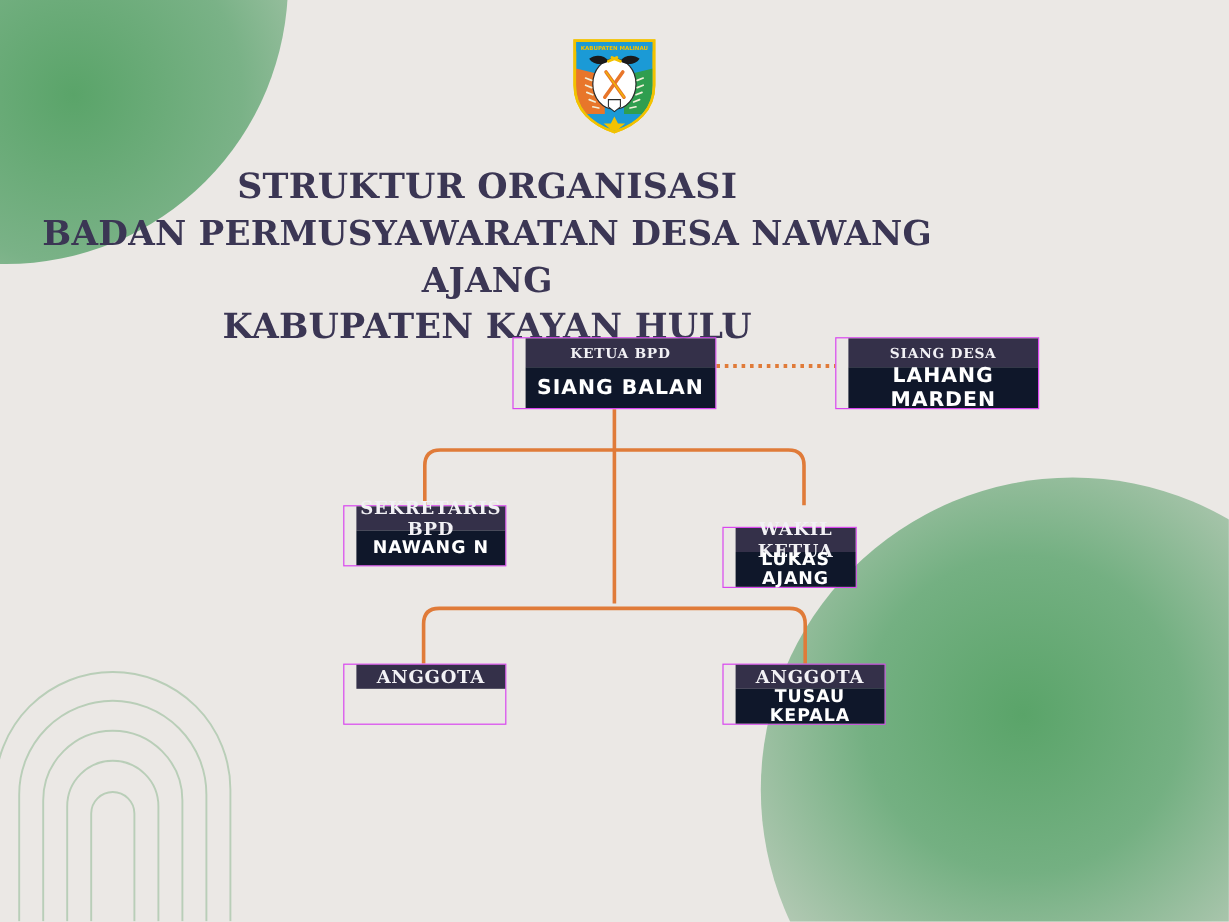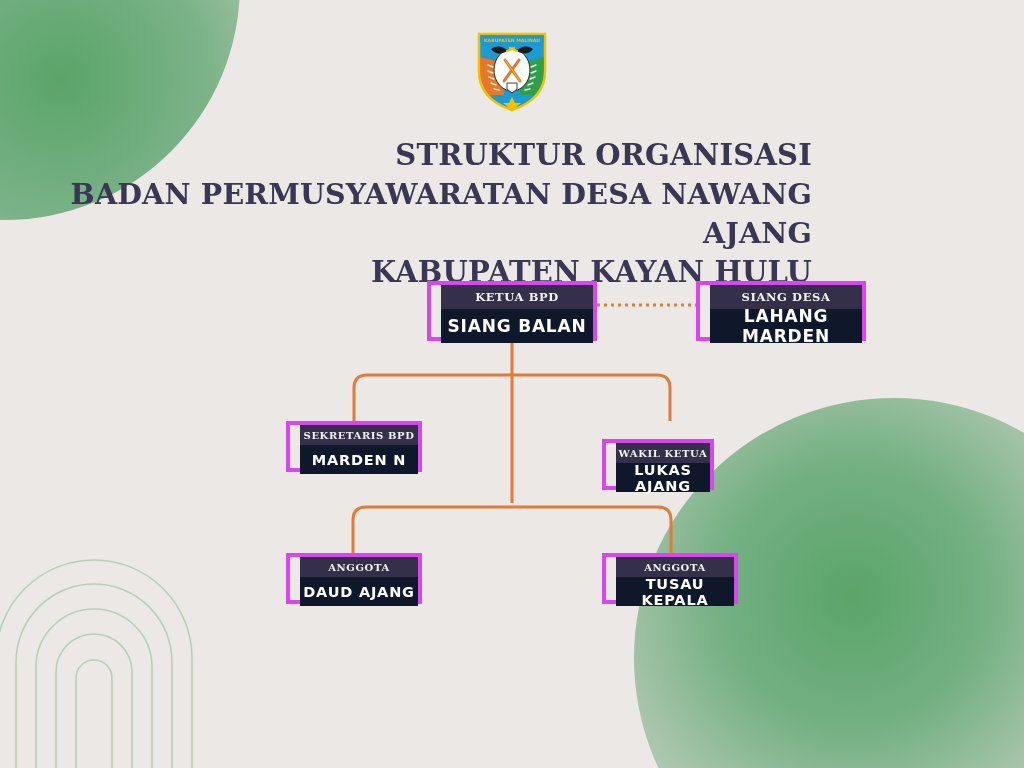--- a/index.html
+++ b/index.html
@@ -20,49 +20,49 @@
     right:-130px;bottom:-150px;width:520px;height:520px;
     background:radial-gradient(circle at 42% 38%, #5aa469 0%, #74b082 30%, #b3c9b4 60%, rgba(235,232,229,0) 82%);
   }
   .arches{position:absolute;left:-6px;bottom:0;width:240px;height:240px;pointer-events:none;}
 
   
   .logo-wrap{position:absolute;left:474px;top:29px;width:76px;height:84px;}
 
   
   .title{
-    position:absolute;left:0;top:136px;width:812px;text-align:right;
+    position:absolute;left:0;top:136px;width:812px;text-align:center;
     color:#3b3654;
     font-family:"DejaVu Serif", serif;
     font-weight:bold;
     font-size:29px;
     letter-spacing:0.2px;
     line-height:39px;
   }
   .title .l2{font-size:28.5px;}
 
   
-  .node{position:absolute;border:4px solid #d946ef;box-sizing:border-box;padding-left:10px;}
+  .node{position:absolute;border:1px solid #d946ef;box-sizing:border-box;padding-left:10px;}
   .node .role{
     background:#343049;color:#f2f1f5;
     font-family:"DejaVu Serif", serif;font-weight:bold;
     text-align:center;letter-spacing:0.6px;
     display:flex;align-items:center;justify-content:center;
   }
   .node .person{
     background:#0f172a;color:#ffffff;
     font-family:"DejaVu Sans", sans-serif;font-weight:bold;
     text-align:center;letter-spacing:0.8px;
     display:flex;align-items:center;justify-content:center;
   }
   
   .node.big .role{height:24px;font-size:11.5px;}
   .node.big .person{height:34px;font-size:17px;}
   
-  .node.sm .role{height:20px;font-size:10px;}
+  .node.sm .role{height:20px;font-size:15px;}
   .node.sm .person{height:29px;font-size:14.5px;}
 
   #node-ketua     {left:427px;top:281px;width:170px;height:60px;}
   #node-kepala    {left:696px;top:281px;width:170px;height:60px;}
   #node-sekretaris{left:286px;top:421px;width:136px;height:51px;}
   #node-wakil     {left:602px;top:439px;width:112px;height:51px;}
   #node-anggota-1 {left:286px;top:553px;width:136px;height:51px;}
   #node-anggota-2 {left:602px;top:553px;width:136px;height:51px;}
 
   
@@ -164,31 +164,30 @@
     <div class="person">SIANG BALAN</div>
   </div>
 
   <div class="node big" id="node-kepala">
     <div class="role">SIANG DESA</div>
     <div class="person">LAHANG MARDEN</div>
   </div>
 
   <div class="node sm" id="node-sekretaris">
     <div class="role">SEKRETARIS  BPD</div>
-    <div class="person">MARDEN N</div>
+    <div class="person">NAWANG N</div>
   </div>
 
   <div class="node sm" id="node-wakil">
     <div class="role">WAKIL KETUA</div>
     <div class="person">LUKAS AJANG</div>
   </div>
 
   <div class="node sm" id="node-anggota-1">
     <div class="role">ANGGOTA</div>
-    <div class="person">DAUD AJANG</div>
   </div>
 
   <div class="node sm" id="node-anggota-2">
     <div class="role">ANGGOTA</div>
     <div class="person">TUSAU KEPALA</div>
   </div>
 
 </div>
 
 </body></html>

